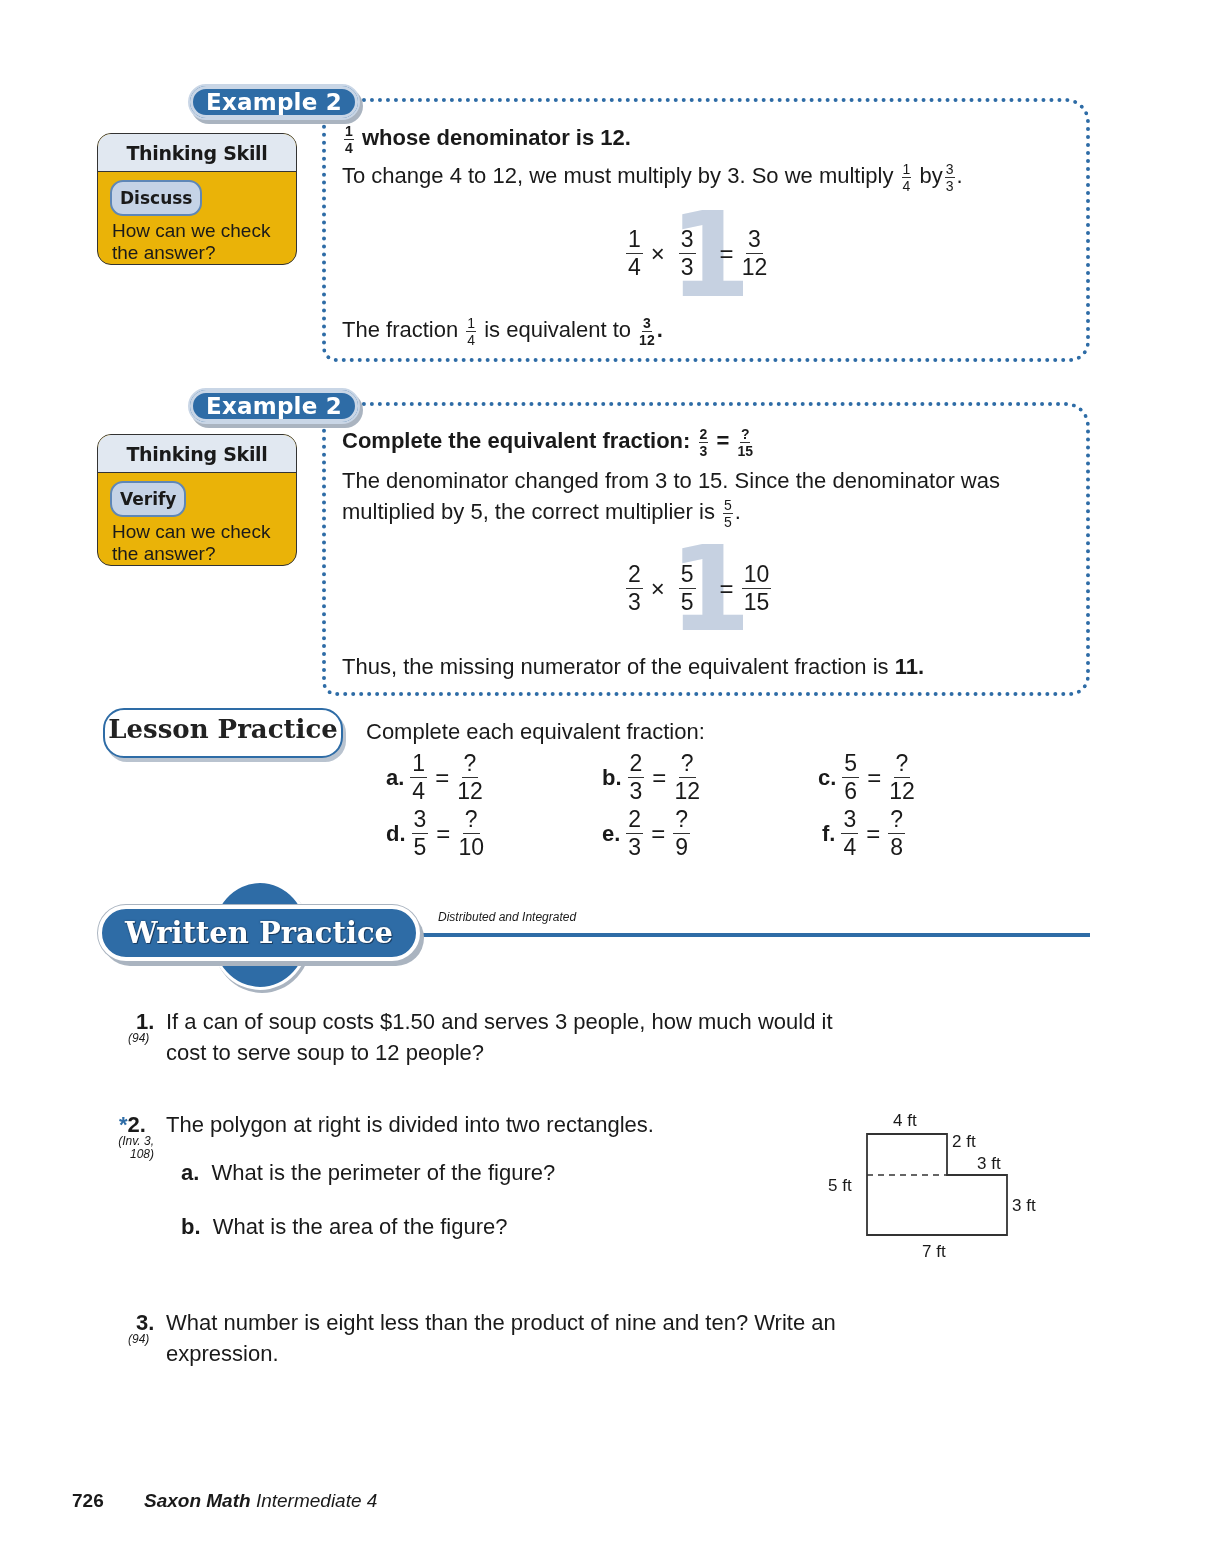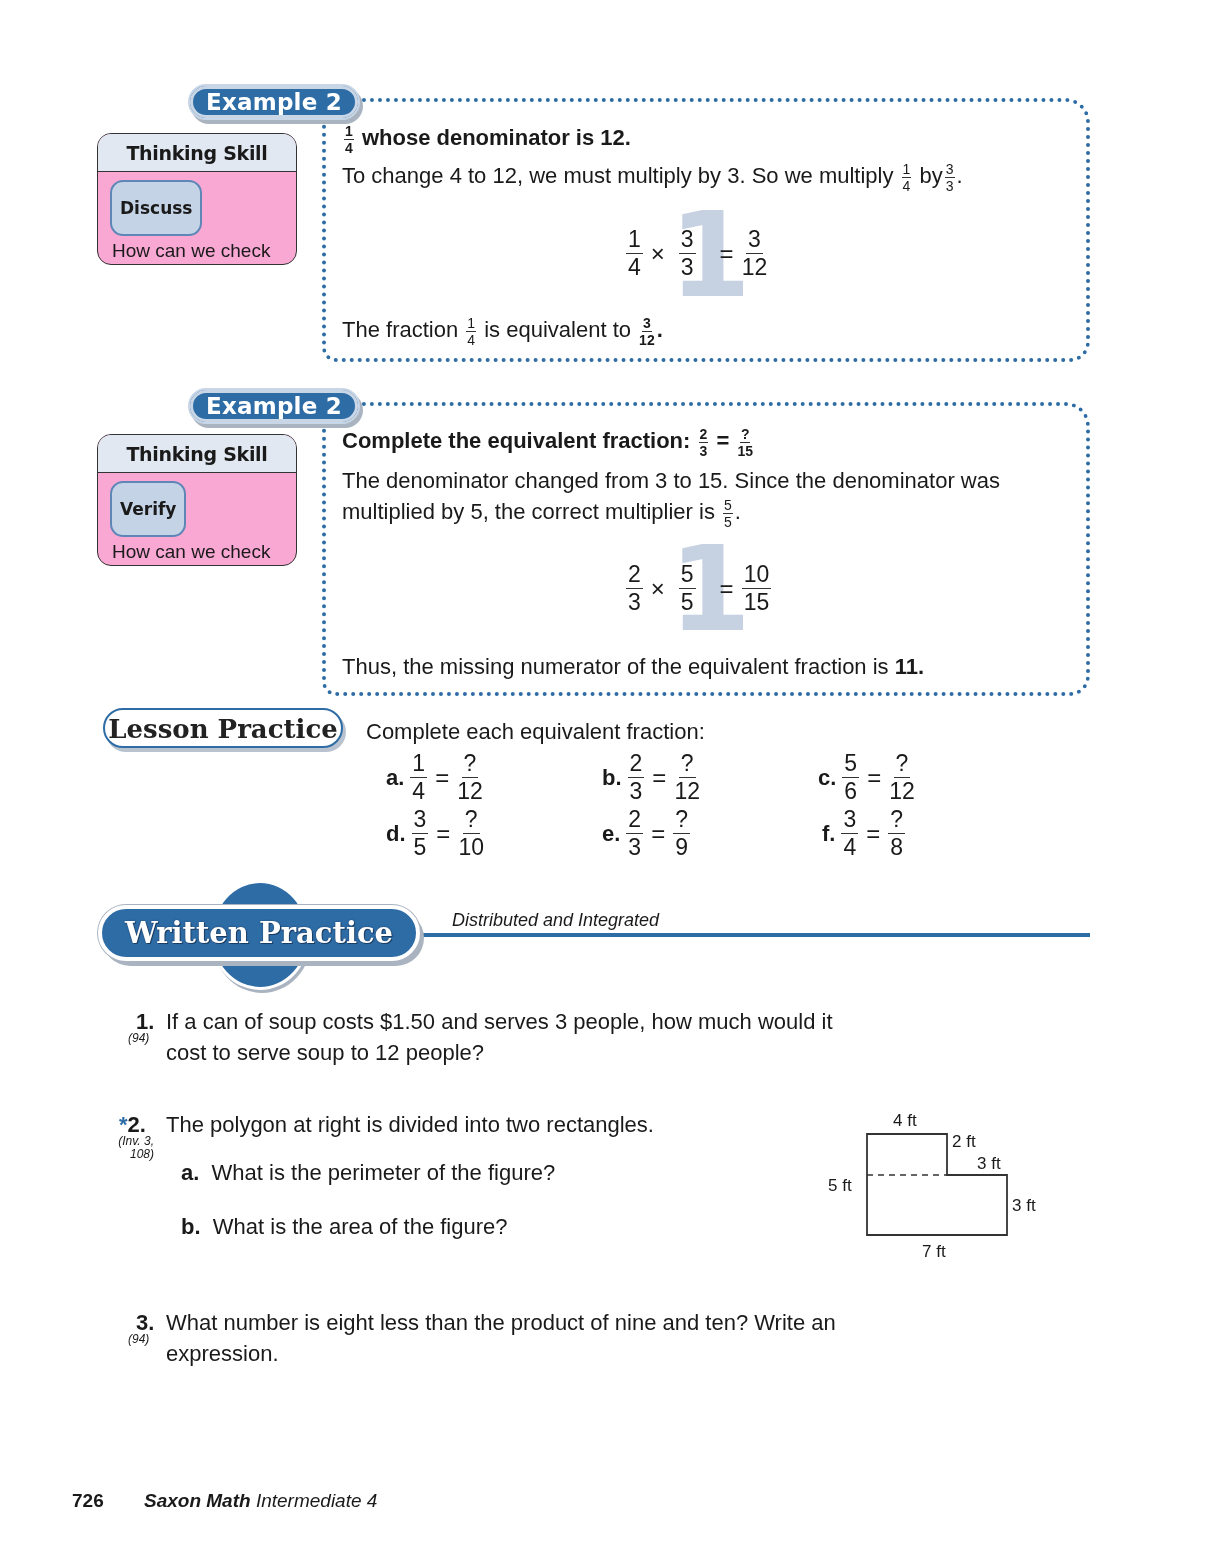--- a/index.html
+++ b/index.html
@@ -19,31 +19,31 @@
   }
 
   
   .ex-box {
     position: absolute; border: 4px dotted #2e6ca6; border-left-width: 4px;
     border-radius: 0 24px 20px 14px; border-top-left-radius: 0;
   }
 
   
   .ts-box {
-    position: absolute; width: 200px; border: 1.5px solid #333; border-radius: 14px; overflow: hidden; background: #f9a8d4;
+    position: absolute; width: 200px; border: 1.5px solid #333; border-radius: 14px; overflow: hidden; background: #eab308;
   }
   .ts-head {
     background: #e1e8f1; border-bottom: 1.5px solid #333; text-align: center;
     font-weight: 900; font-size: 19px; height: 38px; line-height: 38px; font-family: "DejaVu Sans", sans-serif;
     letter-spacing: -0.3px;
   }
   .ts-body { padding: 8px 12px 12px 14px; font-size: 19px; line-height: 22px; }
   .ts-tag {
     display: inline-block; background: #c5d3e6; border: 2px solid #5e87b7; border-radius: 13px;
-    font-weight: 900; font-size: 17px; padding: 16px 8px; line-height: 20px; margin-bottom: 4px; margin-left: -2px;
+    font-weight: 900; font-size: 17px; padding: 6px 8px; line-height: 20px; margin-bottom: 4px; margin-left: -2px;
     font-family: "DejaVu Sans", sans-serif;
   }
 
   .txt { position: absolute; font-size: 22px; white-space: nowrap; }
   .bold { font-weight: bold; }
 
   
   .frac { display: inline-flex; flex-direction: column; align-items: center; vertical-align: middle; line-height: 1; margin: 0 2px; }
   .frac .n { border-bottom: 1px solid #333; padding: 0 1px 1px; }
   .frac .d { padding-top: 1px; }
@@ -57,38 +57,38 @@
   .one {
     position: absolute; font-size: 118px; font-weight: 900; color: #c6d1e1; line-height: 1;
     font-family: "DejaVu Sans", sans-serif;
   }
 
   .eq-row { position: absolute; display: flex; align-items: center; font-size: 23px; }
   .op { font-size: 24px; margin: 0 6px; }
 
   
   .lp-pill {
-    position: absolute; left: 103px; top: 708px; width: 240px; height: 40px;
+    position: absolute; left: 103px; top: 708px; width: 240px; height: 50px;
     border: 2px solid #2e6ca6; border-radius: 21px; background: #fff;
     box-shadow: 3px 4px 0 #b9c3cf;
     font-family: "DejaVu Serif", serif; font-weight: bold; font-size: 26px; text-align: center; line-height: 38px; color: #222;
   }
   .lp-item { position: absolute; display: flex; align-items: center; font-size: 22px; }
   .lp-item .lab { font-weight: bold; margin-right: 4px; }
 
   
   .wp-circle { position: absolute; left: 210px; top: 880px; width: 100px; height: 110px; border-radius: 50%; background: #2e6ca6; border: 3px solid #fff; box-shadow: 2px 3px 0 #aab4c0; }
   .wp-pill {
     position: absolute; left: 98px; top: 905px; width: 322px; height: 56px; background: #2e6ca6; border-radius: 28px;
     border: 4px solid #fff; box-shadow: 0 0 0 1px #aab4c0, 4px 5px 0 #aab4c0;
     color: #fff; font-family: "DejaVu Serif", serif; font-weight: bold; font-size: 29px; text-align: center; line-height: 48px;
     text-shadow: 0 0 2px #1b3e63, 1px 1px 0 #1b3e63;
   }
   .wp-rule { position: absolute; left: 420px; top: 933px; width: 670px; height: 4px; background: #2e6ca6; }
-  .wp-sub { position: absolute; left: 452px; top: 910px; font-style: italic; font-size: 18px; }
+  .wp-sub { position: absolute; left: 438px; top: 910px; font-style: italic; font-size: 12px; }
 
   .q-num { position: absolute; font-weight: bold; font-size: 22px; }
   .q-ref { position: absolute; font-style: italic; font-size: 12px; text-align: right; line-height: 13px; }
   .q-text { position: absolute; font-size: 22px; line-height: 31px; }
   .star { color: #2e6ca6; }
 
   .fig-label { position: absolute; font-size: 17px; }
 
   .footer-page { position: absolute; left: 72px; top: 1490px; font-weight: bold; font-size: 19px; }
   .footer-title { position: absolute; left: 144px; top: 1490px; font-size: 19px; font-style: italic; }

